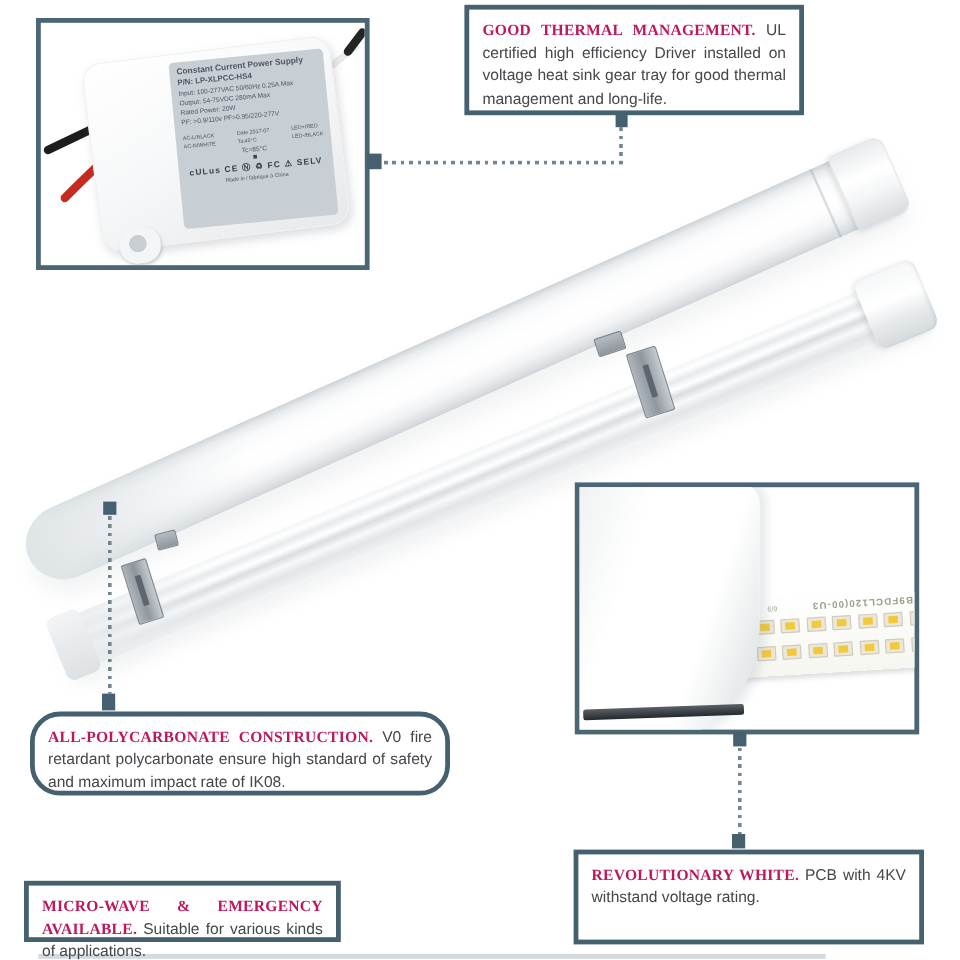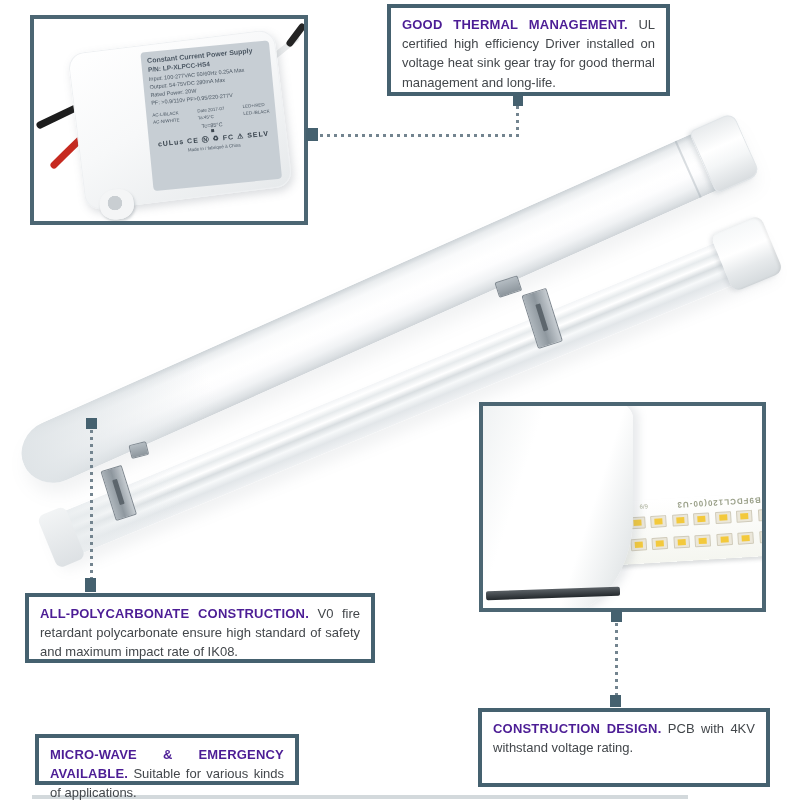--- a/index.html
+++ b/index.html
@@ -3,21 +3,21 @@
 <meta charset="utf-8">
 <style>
   html,body{margin:0;padding:0;background:#ffffff;}
   body{width:800px;height:800px;position:relative;overflow:hidden;
        font-family:"Liberation Sans", sans-serif;}
 
   
   .callout{position:absolute;box-sizing:border-box;border:4px solid #45616f;
            background:#fff;padding:7px 11px;font-size:13px;line-height:1.48;
            color:#43474b;text-align:justify;z-index:6;}
-  .callout strong{color:#4c1d95;letter-spacing:.2px;}
+  .callout strong{color:#be185d;letter-spacing:.2px;font-family:Liberation Serif, serif;}
 
   
   .photobox{position:absolute;box-sizing:border-box;border:4px solid #4c6673;
             background:#fff;overflow:hidden;z-index:4;}
 
   
   .marker{position:absolute;background:#45616f;z-index:7;}
   .dotv{position:absolute;width:3px;z-index:5;
         background-image:repeating-linear-gradient(to bottom,#73848f 0 3px,transparent 3px 7px);}
   .doth{position:absolute;height:3px;z-index:5;
@@ -187,32 +187,32 @@
   </div>
   <div class="cap-form"></div>
   <div class="cap-edge"></div>
 </div>
 
 <div class="callout" style="left:387px;top:4px;width:283px;height:92px;">
   <strong>GOOD THERMAL MANAGEMENT.</strong>
   <span>UL certified high efficiency Driver installed on voltage heat sink gear tray for good thermal management and long-life.</span>
 </div>
 
-<div class="callout" style="left:25px;top:593px;width:350px;height:70px;">
+<div class="callout" style="left:25px;top:593px;width:350px;height:70px;border-radius:25px;">
   <strong>ALL-POLYCARBONATE CONSTRUCTION.</strong>
   <span>V0 fire retardant polycarbonate ensure high standard of safety and maximum impact rate of IK08.</span>
 </div>
 
-<div class="callout" style="left:35px;top:734px;width:264px;height:51px;">
+<div class="callout" style="left:20px;top:734px;width:264px;height:51px;">
   <strong>MICRO-WAVE &amp; EMERGENCY AVAILABLE.</strong>
   <span>Suitable for various kinds of applications.</span>
 </div>
 
 <div class="callout" style="left:478px;top:708px;width:292px;height:79px;">
-  <strong>CONSTRUCTION DESIGN.</strong>
+  <strong>REVOLUTIONARY WHITE.</strong>
   <span>PCB with 4KV withstand voltage rating.</span>
 </div>
 
 <div class="marker" style="left:513px;top:95px;width:10px;height:11px;"></div>
 <div class="dotv" style="left:516px;top:106px;height:30px;"></div>
 <div class="doth" style="left:320px;top:134px;width:199px;"></div>
 <div class="marker" style="left:306px;top:128px;width:12px;height:13px;"></div>
 
 <div class="marker" style="left:86px;top:418px;width:11px;height:11px;"></div>
 <div class="dotv" style="left:90px;top:430px;height:148px;"></div>

